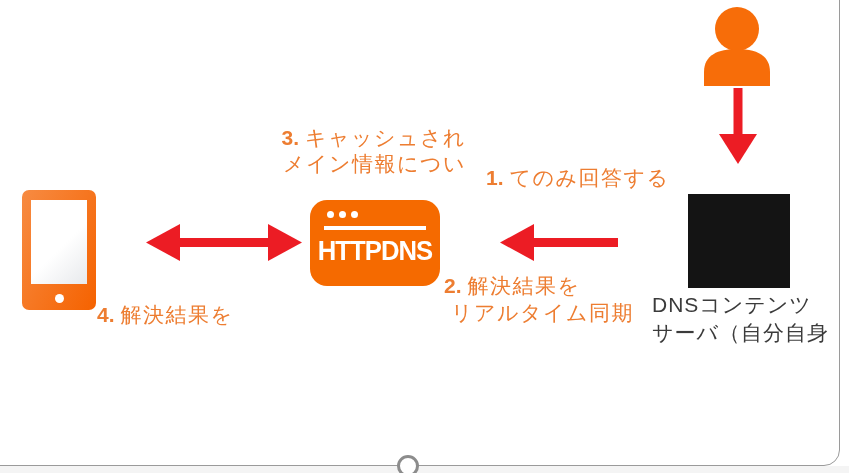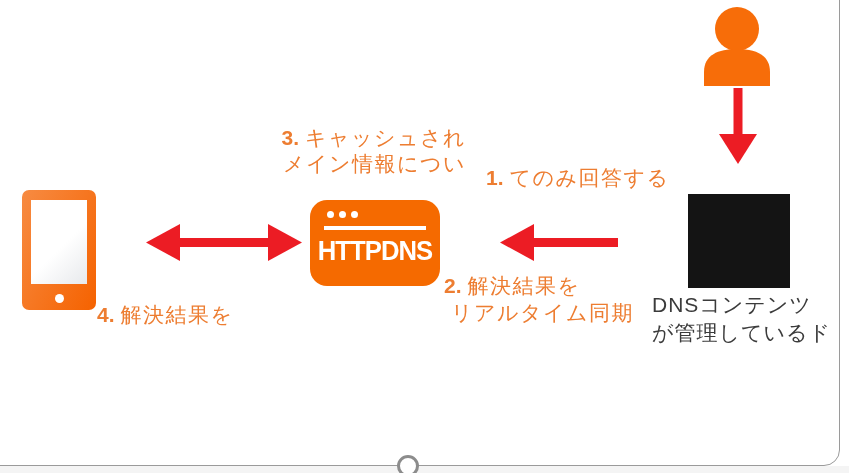--- a/index.html
+++ b/index.html
@@ -135,20 +135,20 @@
     <div class="screen"></div>
     <div class="home"></div>
   </div>
 
   <div class="step step4">
     <span class="num">4.</span><span>解決結果を</span><br>
   </div>
 
   <div class="dns-note">
     <div>DNSコンテンツ</div>
-    <div>が管理しているド</div>
+    <div>サーバ（自分自身</div>
   </div>
 
   <div class="below-frame"></div>
   <div class="frame"></div>
   <div class="resize-handle"></div>
 
 </div>
 
 </body></html>

